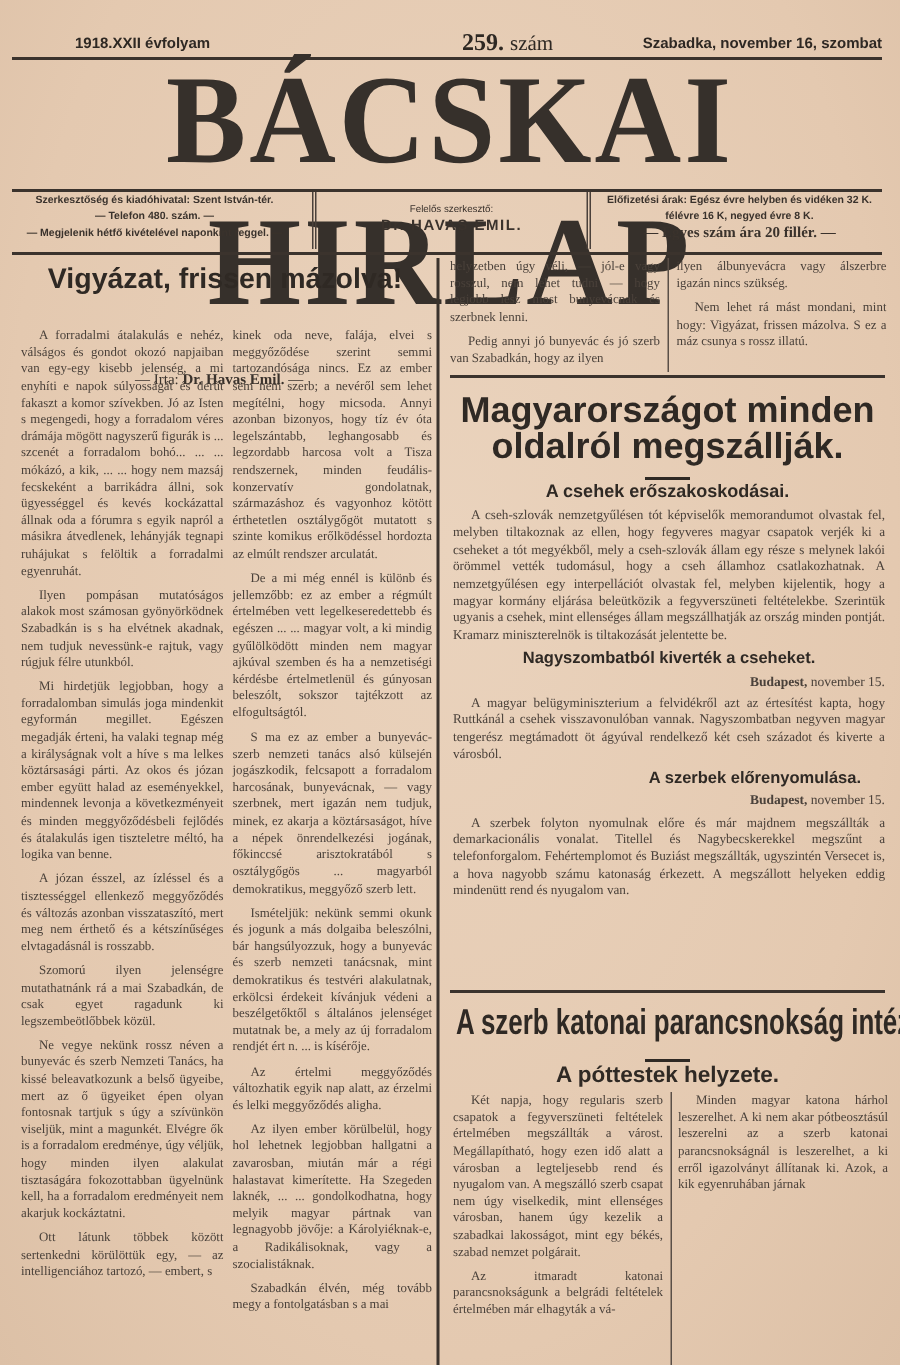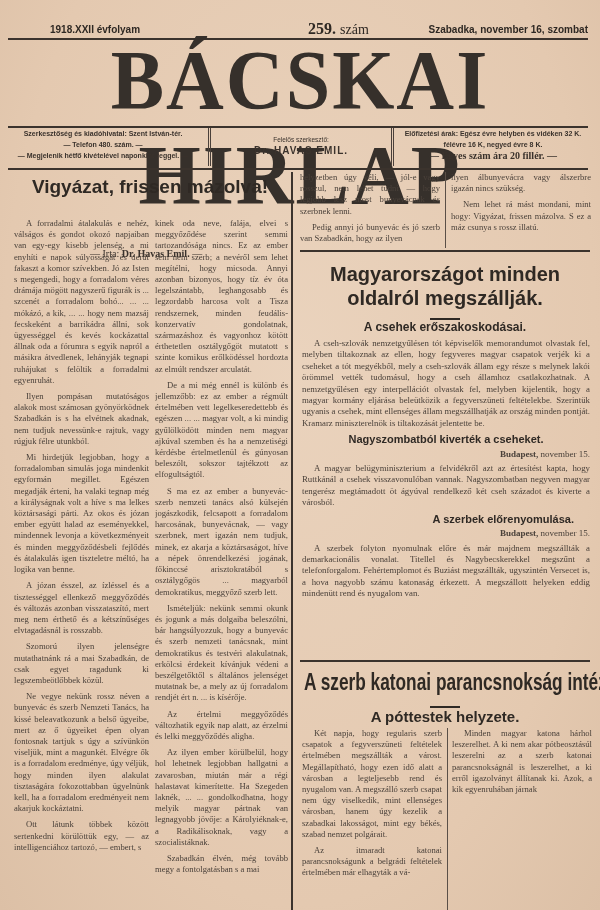--- a/index.html
+++ b/index.html
@@ -111,21 +111,21 @@
     <p>Pedig annyi jó bunyevác és jó szerb van Szabadkán, hogy az ilyen</p>
   </div>
   <div class="vr thin" style="left:445px; top:172px; height:76px;"></div>
   <div class="col" style="left:451px; top:172px; width:140px; height:76px; overflow:hidden;">
     <p style="text-indent:0">ilyen álbunyevácra vagy álszerbre igazán nincs szükség.</p>
     <p>Nem lehet rá mást mondani, mint hogy: Vigyázat, frissen mázolva. S ez a máz csunya s rossz illatú.</p>
   </div>
 
   <div class="rule" style="top:250px; left:300px; right:10px;"></div>
 
-  <div class="h1" style="left:300px; top:262px; width:290px; font-size:20px; line-height:24px;">
+  <div class="h1" style="left:300px; top:262px; width:290px; font-size:24px; line-height:24px;">
     <div>Magyarországot minden</div>
     <div>oldalról megszállják.</div>
   </div>
   <div class="dash" style="position:absolute; left:430px; top:314px;"></div>
   <div class="sub" style="position:absolute; left:300px; top:320px; width:290px; font-size:12px;">A csehek erőszakoskodásai.</div>
 
   <div class="col" style="left:302px; top:338px; width:288px; height:318px; overflow:hidden; font-size:8.8px; line-height:11.4px;">
     <p>A cseh-szlovák nemzetgyűlésen tót képviselők memorandumot olvastak fel, melyben tiltakoznak az ellen, hogy fegyveres magyar csapatok verjék ki a cseheket a tót megyékből, mely a cseh-szlovák állam egy része s melynek lakói örömmel vették tudomásul, hogy a cseh államhoz csatlakozhatnak. A nemzetgyűlésen egy interpellációt olvastak fel, melyben kijelentik, hogy a magyar kormány eljárása beleütközik a fegyverszüneti feltételekbe. Szerintük ugyanis a csehek, mint ellenséges állam megszállhatják az ország minden pontját. Kramarz miniszterelnök is tiltakozását jelentette be.</p>
     <div class="sub" style="font-size:11px; margin:3px 0 3px 0;">Nagyszombatból kiverték a cseheket.</div>
     <div class="dateline"><b>Budapest,</b> <span>november 15.</span></div>

